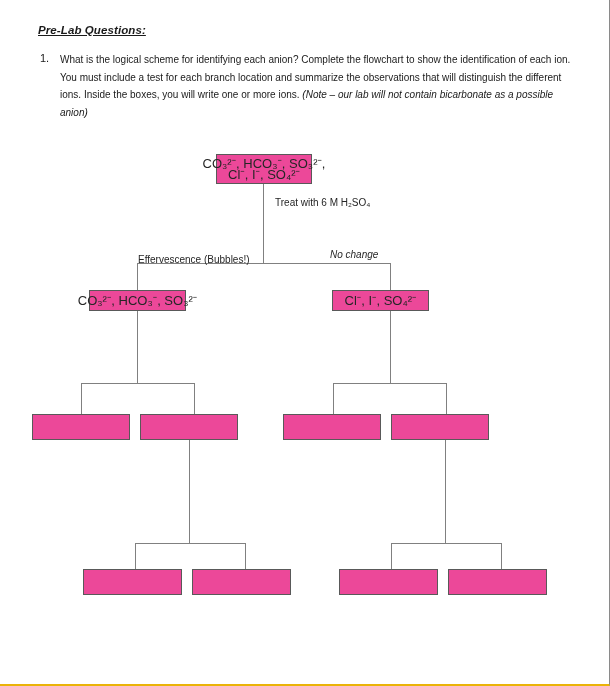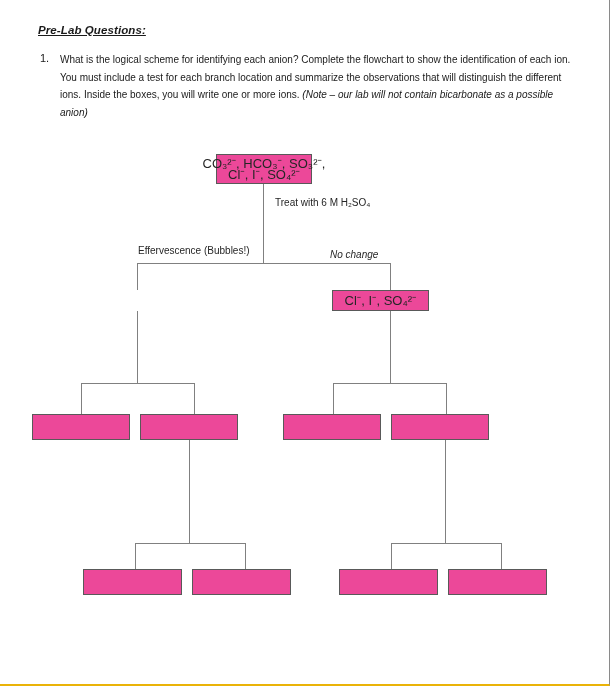--- a/index.html
+++ b/index.html
@@ -116,23 +116,26 @@
     </div>
 
     <div class="edge v" style="left:263px; top:184px; height:79px;"></div>
 
     <div class="edge-label" style="left:275px; top:197px;">Treat with 6 M H₂SO₄</div>
 
     <div class="edge h" style="left:137px; top:263px; width:253px;"></div>
     <div class="edge v" style="left:137px; top:263px; height:27px;"></div>
     <div class="edge v" style="left:390px; top:263px; height:27px;"></div>
 
-    <div class="edge-label" style="left:138px; top:245px;">Effervescence (Bubbles!)</div>
+    <div class="edge-label" style="left:138px; top:254px;">Effervescence (Bubbles!)</div>
     <div class="edge-label" style="left:330px; top:249px;font-style:italic;">No change</div>
 
+    <div class="node" style="left:89px; top:290px; width:97px; height:21px;">
+      <span class="node-text">CO₃²⁻, HCO₃⁻, SO₃²⁻</span>
+    </div>
     <div class="node" style="left:332px; top:290px; width:97px; height:21px;">
       <span class="node-text">Cl⁻, I⁻, SO₄²⁻</span>
     </div>
 
     <div class="edge v" style="left:137px; top:311px; height:72px;"></div>
     <div class="edge h" style="left:81px; top:383px; width:113px;"></div>
     <div class="edge v" style="left:81px; top:383px; height:32px;"></div>
     <div class="edge v" style="left:194px; top:383px; height:32px;"></div>
 
     <div class="edge v" style="left:390px; top:311px; height:72px;"></div>

